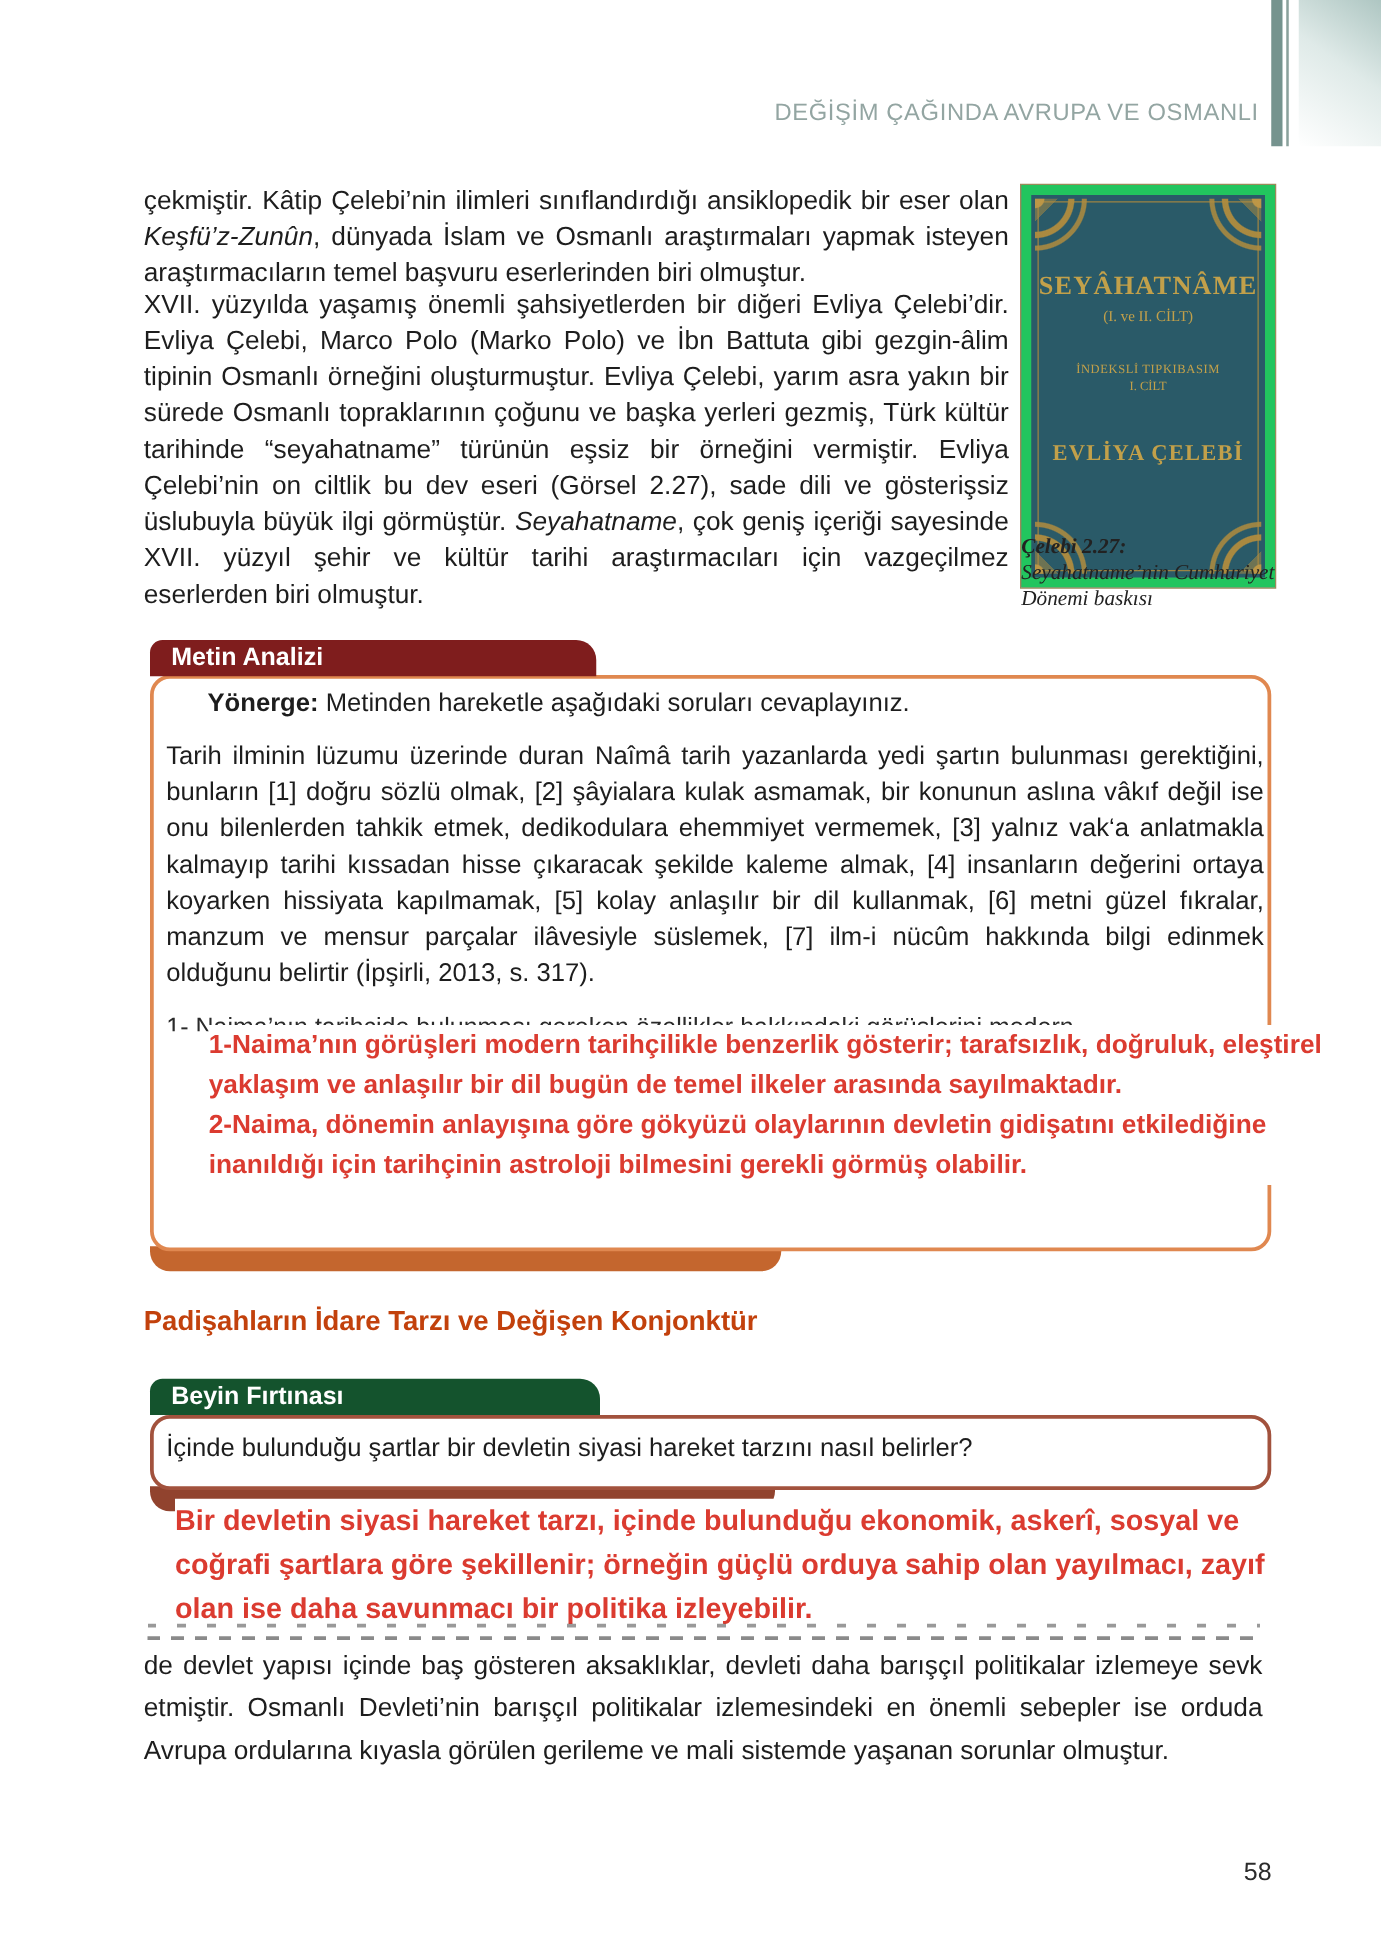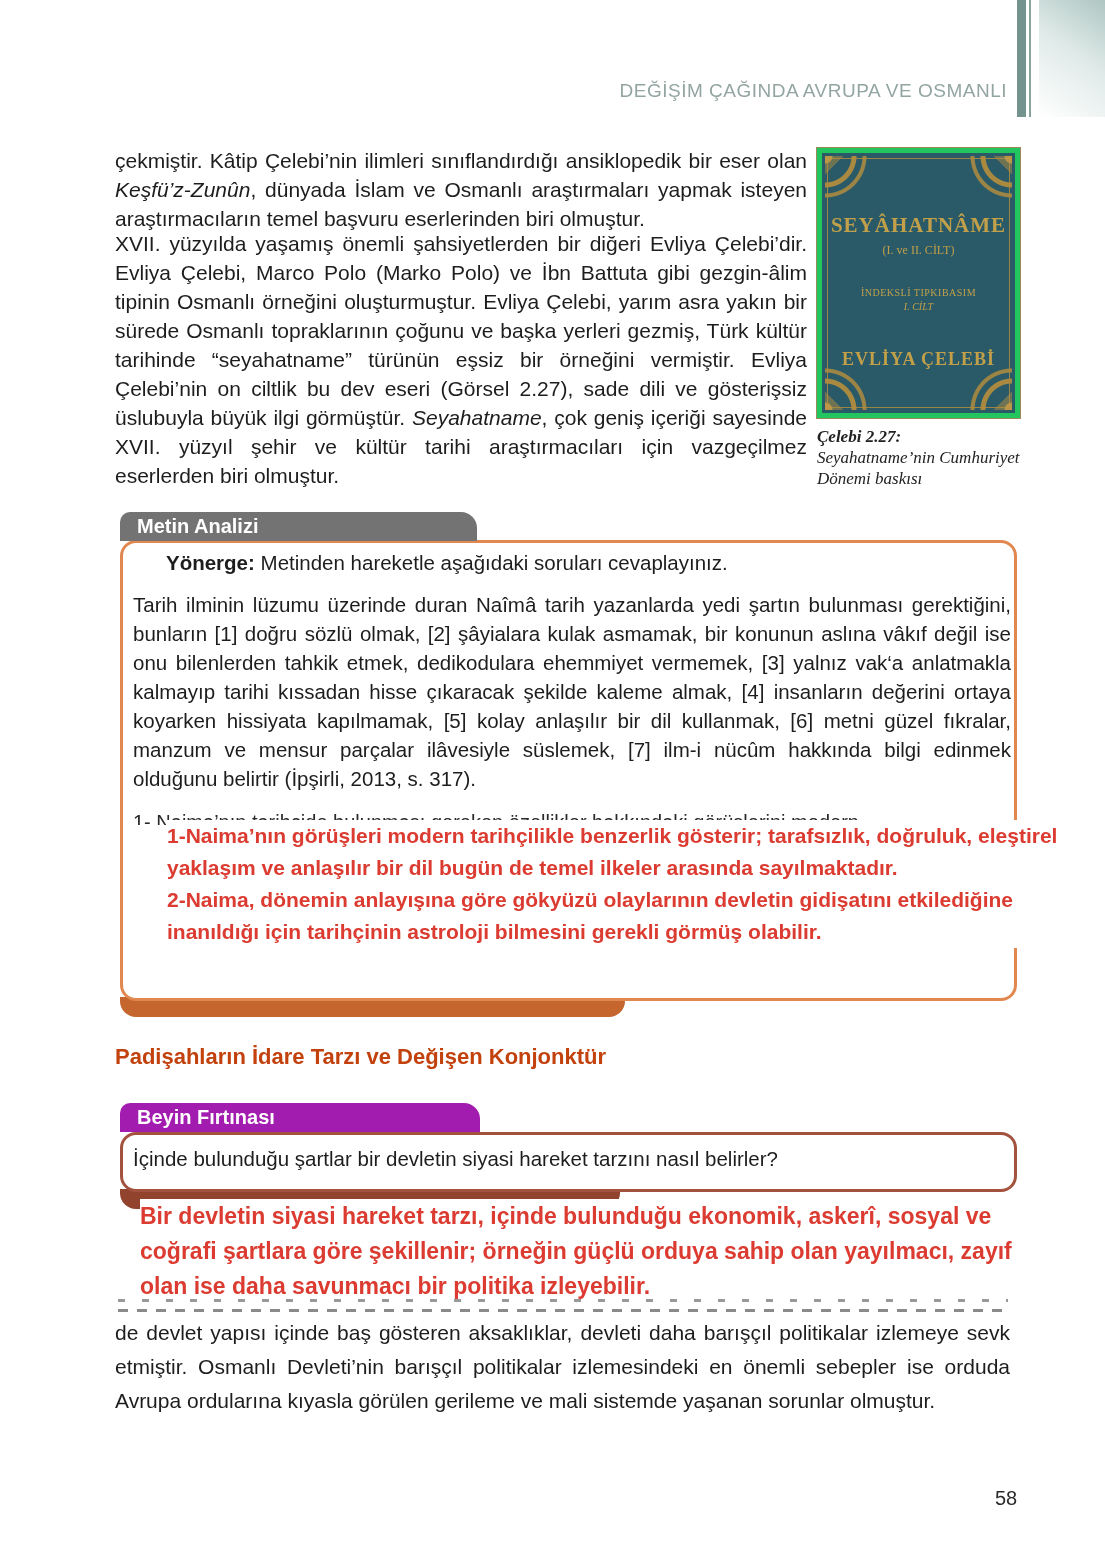--- a/index.html
+++ b/index.html
@@ -10,46 +10,46 @@
   .hdr-title{top:80px;right:98px;font-size:19px;letter-spacing:.5px;color:#93a5a2;}
   .bar-thick{top:0;left:1017px;width:9px;height:117px;background:#75938e;}
   .bar-thin{top:0;left:1029px;width:2px;height:117px;background:#8aa19c;}
   .bar-grad{top:0;left:1039px;width:66px;height:117px;
             background:linear-gradient(215deg,#aec6c2 0%,#dfeae8 45%,#ffffff 100%);}
   
   .col{left:115px;width:692px;font-size:21px;line-height:29px;text-align:justify;}
   .p1{top:146px;} .p2{top:229px;}
   .em{font-style:italic;}
   
-  .cover{left:817px;top:148px;width:203px;height:270px;background:#2a5a68;
-         border:5px solid #22c55e;outline:1px solid #9a8a5a;box-sizing:border-box;}
+  .cover{left:817px;top:148px;width:203px;height:322px;background:#2a5a68;
+         border:8px solid #22c55e;outline:1px solid #9a8a5a;box-sizing:border-box;}
   .cover-inner{position:absolute;inset:5px;border:1.5px solid rgba(176,140,62,.85);}
   .corner{position:absolute;width:56px;height:56px;
      background:
        radial-gradient(circle at 0 0, rgba(191,152,70,.95) 0 7px, transparent 8px),
        radial-gradient(circle at 0 0, transparent 26px, rgba(176,140,62,.95) 27px 31px,
                        transparent 32px 37px, rgba(176,140,62,.85) 38px 41px, transparent 42px),
        linear-gradient(135deg, rgba(176,140,62,.5) 0 13px, transparent 13px);}
   .c-tl{left:3px;top:3px;} .c-tr{right:3px;top:3px;transform:rotate(90deg);}
   .c-br{right:3px;bottom:3px;transform:rotate(180deg);} .c-bl{left:3px;bottom:3px;transform:rotate(270deg);}
   .cover-text{position:absolute;left:0;right:0;text-align:center;color:#c2a04a;
               font-family:"Liberation Serif",serif;}
   .cv-title{top:60px;font-size:21px;font-weight:bold;letter-spacing:1px;}
   .cv-sub{top:90px;font-size:12px;}
   .cv-l1{top:134px;font-size:10px;letter-spacing:.5px;}
-  .cv-l2{top:148px;font-size:10px;font-style:italic;}
+  .cv-l2{top:148px;font-size:10px;}
   .cv-author{top:196px;font-size:18px;font-weight:bold;letter-spacing:1px;}
   .caption{left:817px;top:426px;width:205px;font-family:"Liberation Serif",serif;
            font-style:italic;font-size:17px;line-height:21px;color:#222;}
   .caption b{font-weight:bold;}
   
   .tab{height:29px;border-radius:10px 16px 0 0;color:#fff;font-weight:bold;font-size:20px;
        line-height:29px;padding-left:17px;box-sizing:border-box;}
-  .tab-orange{left:120px;top:512px;width:357px;background:#737373;}
-  .tab-brick{left:120px;top:1103px;width:360px;background:#a21caf;}
+  .tab-orange{left:120px;top:512px;width:357px;background:#7f1d1d;}
+  .tab-brick{left:120px;top:1103px;width:360px;background:#14532d;}
   .band-orange{left:120px;top:997px;width:505px;height:20px;background:#c4662e;
                border-radius:0 0 16px 16px;}
   .band-brick{left:120px;top:1189px;width:500px;height:20px;background:#91432e;
               border-radius:0 0 16px 16px;}
   .box{background:#fff;box-sizing:border-box;border-radius:16px;}
   .box-metin{left:120px;top:540px;width:897px;height:461px;border:3px solid #e08850;}
   .box-beyin{left:120px;top:1132px;width:897px;height:60px;border:3px solid #a2523d;}
   .yonerge{left:133px;top:551px;width:870px;font-size:20.5px;}
   .yonerge b{font-weight:bold;margin-left:33px;}
   .metin-body{left:133px;top:590px;width:878px;font-size:20.5px;line-height:29px;text-align:justify;}

